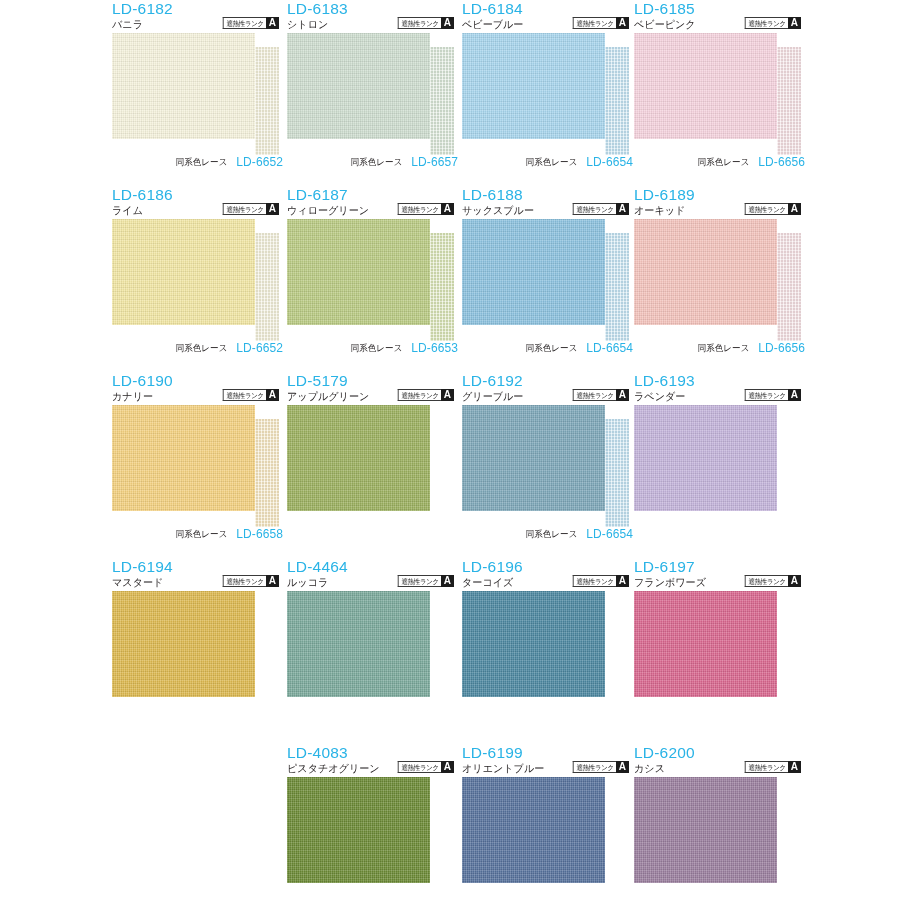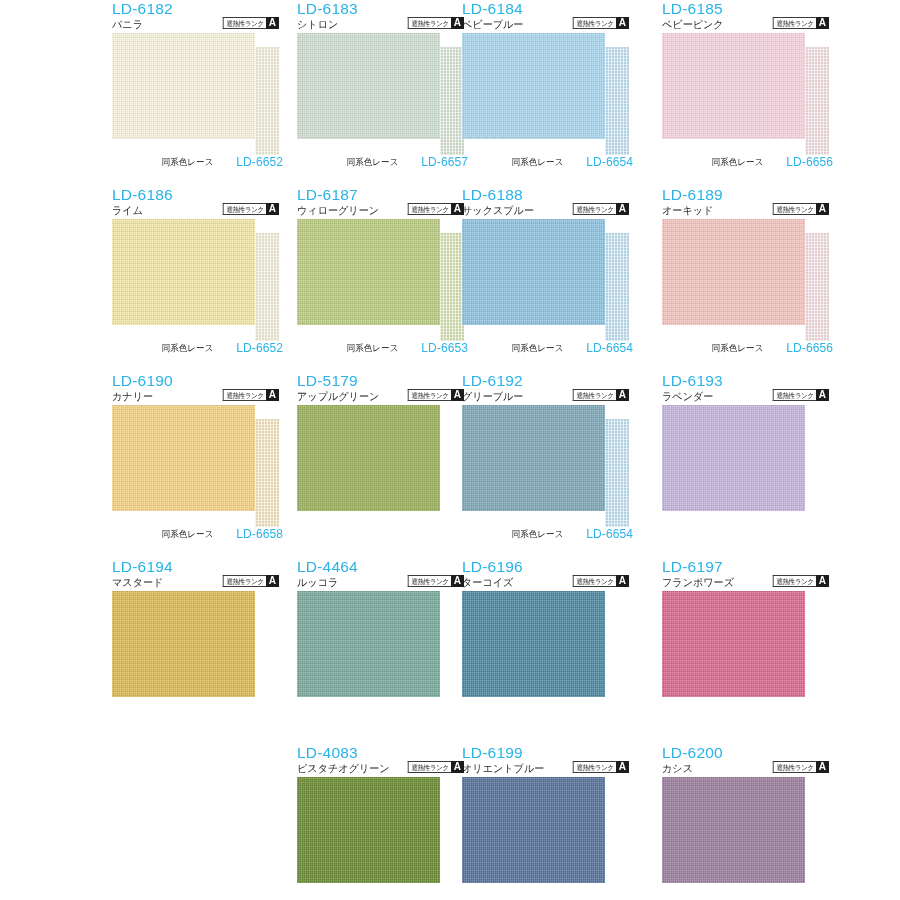--- a/index.html
+++ b/index.html
@@ -24,23 +24,23 @@
     height: 186px;
   }
 
   .cell {
     position: absolute;
     top: 0;
     width: 175px;
     height: 186px;
   }
   .cell.c0 { left: 112px; }
-  .cell.c1 { left: 297px; }
+  .cell.c1 { left: 287px; }
   .cell.c2 { left: 462px; }
-  .cell.c3 { left: 662px; }
+  .cell.c3 { left: 634px; }
 
   
   .head {
     position: relative;
     height: 33px;
     width: 175px;
   }
   .code {
     position: absolute;
     left: 0; top: 0;
@@ -146,21 +146,21 @@
   
   .lace-cap {
     position: absolute;
     left: 0;
     top: 121px;
     width: 175px;
     height: 16px;
     display: flex;
     justify-content: flex-end;
     align-items: center;
-    gap: 23px;
+    gap: 9px;
     padding-right: 4px;
   }
   .lace-label {
     font-size: 9px;
     color: #231f20;
     line-height: 12px;
     white-space: nowrap;
     transform: scaleX(0.95);
     transform-origin: right center;
   }

